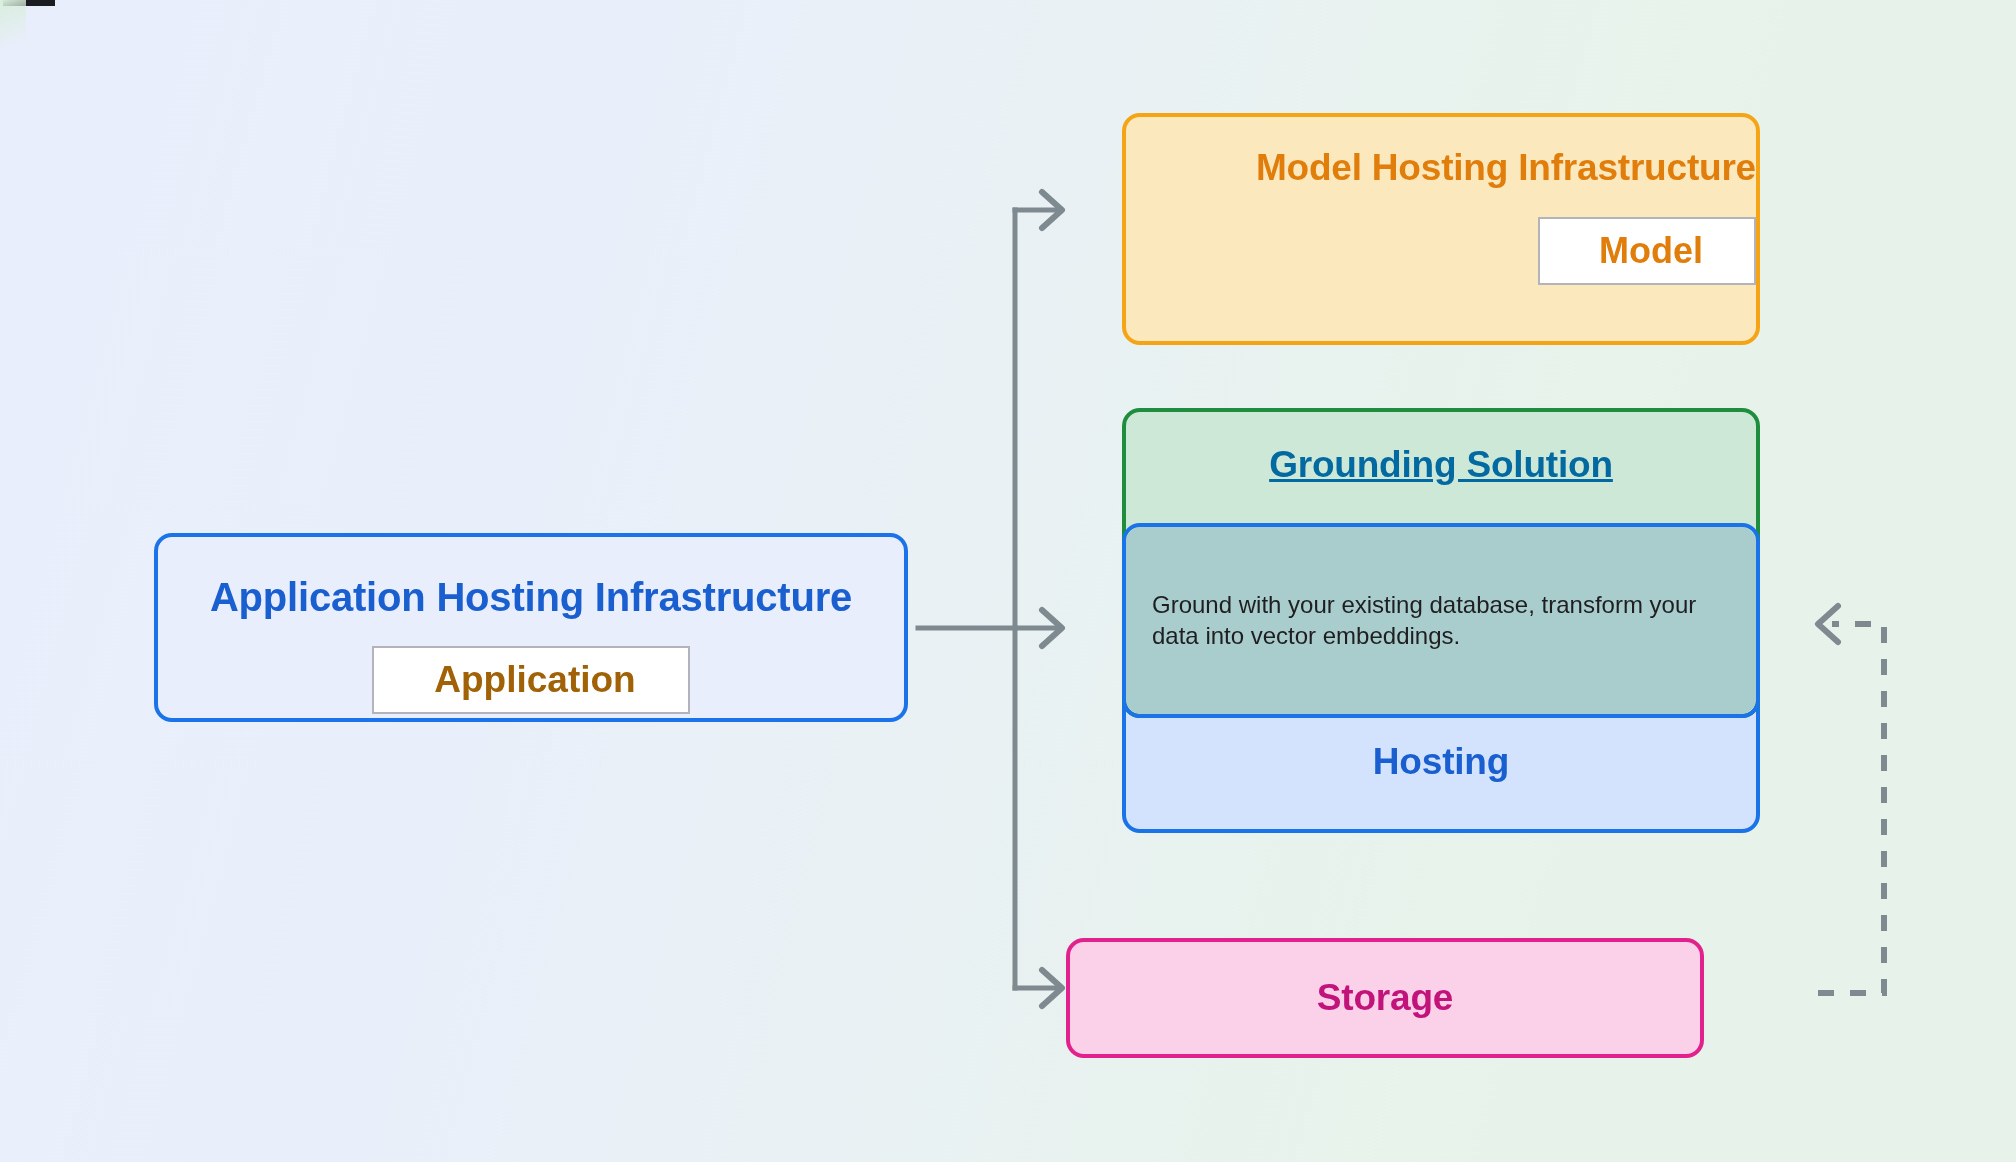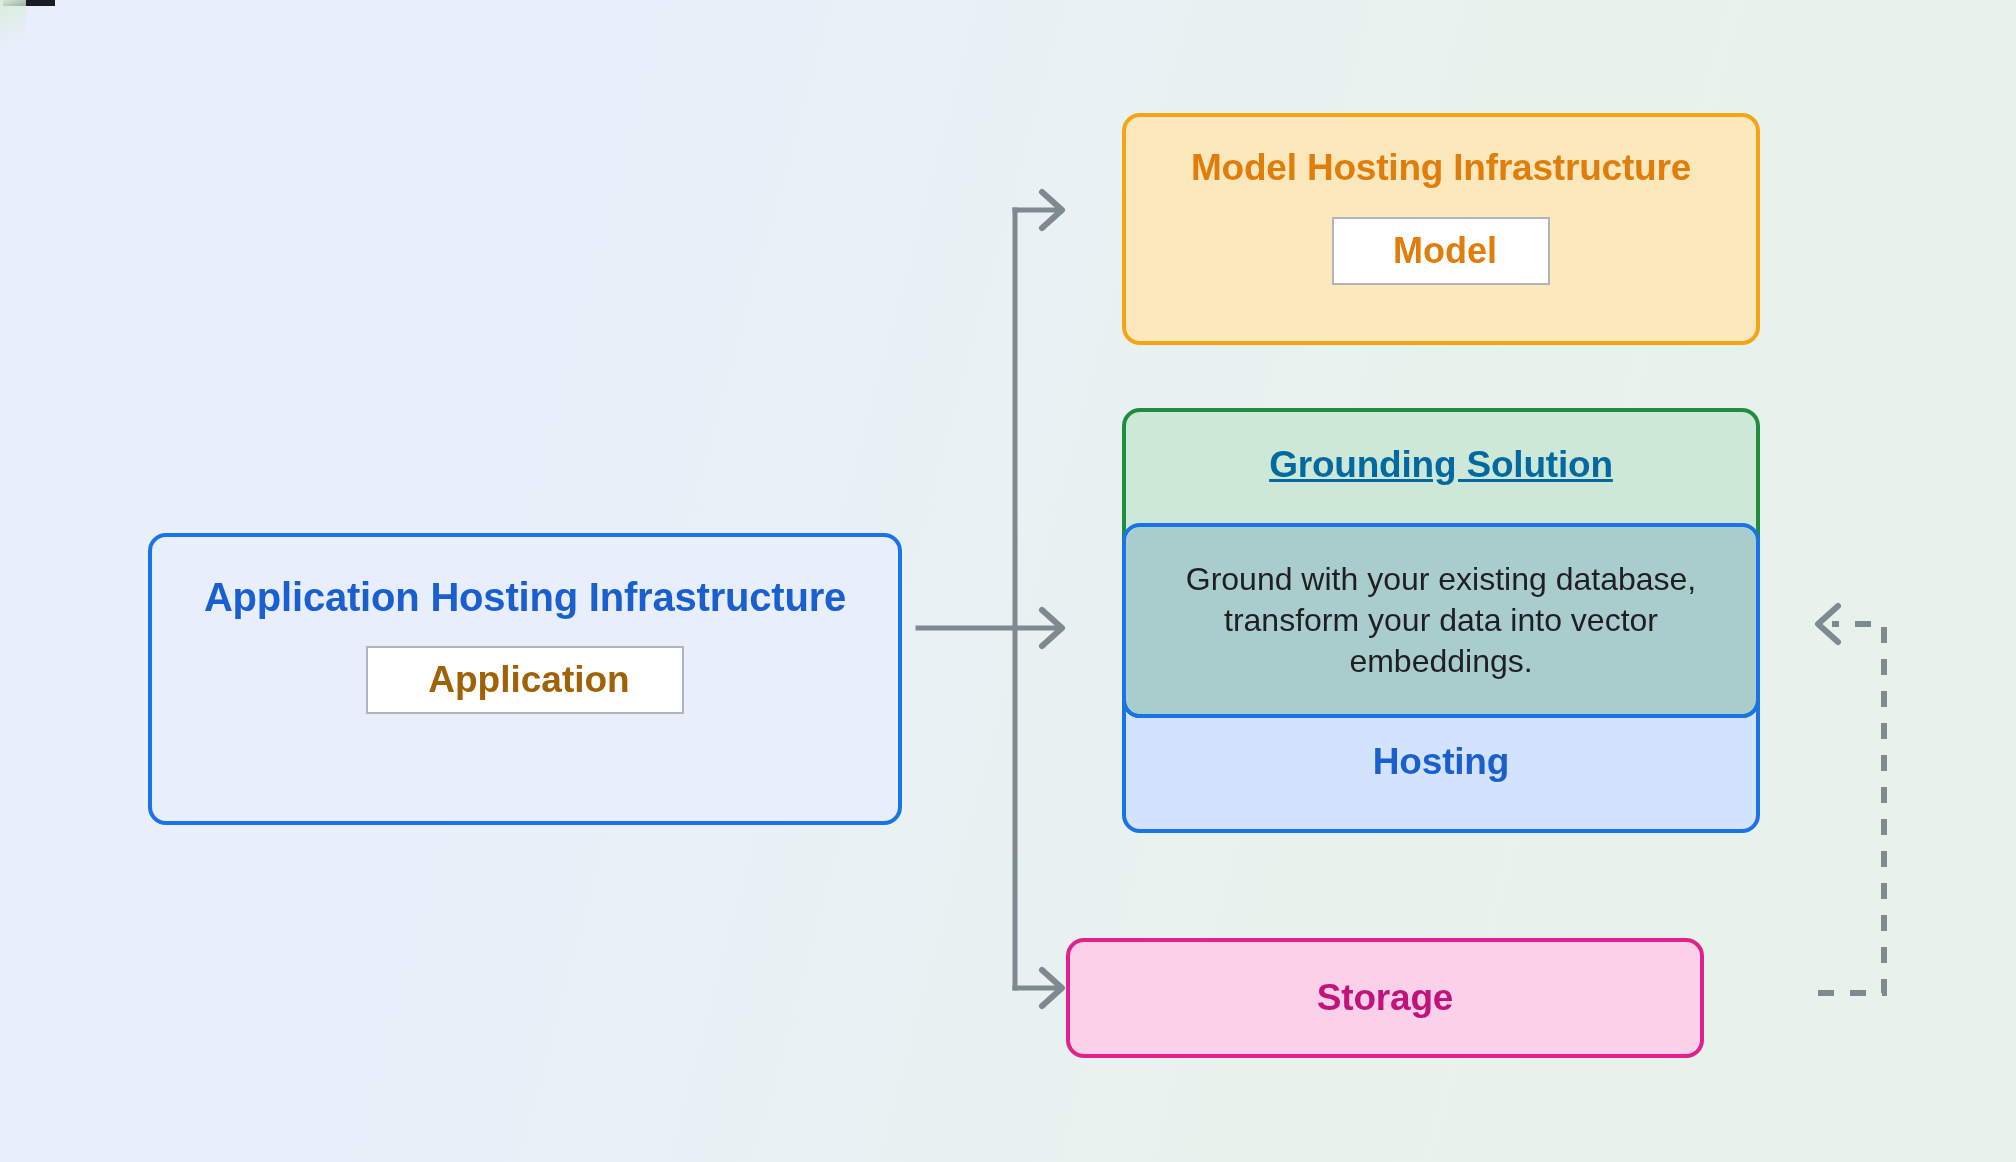--- a/index.html
+++ b/index.html
@@ -67,22 +67,22 @@
     display: flex;
     align-items: center;
     justify-content: center;
     font-weight: bold;
     white-space: nowrap;
     padding-left: 8px;
   }
 
   
   #app-host {
-    left: 148px; top: 533px;
-    width: 754px; height: 292px;
+    left: 154px; top: 533px;
+    width: 754px; height: 189px;
     border-width: 4px;
     border-color: #1A73E8;
     background: #E8EEFB;
   }
   #app-host .node-title {
     margin-top: 38px;
     font-size: 40px;
     color: #1A5FD0;
   }
   #app-host .chip {
@@ -92,20 +92,21 @@
     color: #a16207;
   }
 
   
   #model-host {
     left: 1122px; top: 113px;
     width: 638px; height: 232px;
     border-width: 4px;
     border-color: #F5A415;
     background: #FBE8BD;
+    align-items: flex-end;
   }
   #model-host .node-title {
     margin-top: 30px;
     font-size: 37px;
     color: #E17D0B;
   }
   #model-host .chip {
     margin-top: 28px;
     width: 218px; height: 68px;
     font-size: 36px;
@@ -160,24 +161,23 @@
   #grounding-overlap-border {
     position: absolute;
     left: 1122px; top: 523px;
     width: 638px; height: 195px;
     border: 4px solid #1A73E8;
     border-radius: 18px;
     z-index: 5;
     pointer-events: none;
   }
   #grounding-desc {
-    font-size: 32px;
+    font-size: 24px;
     line-height: 1.28;
     color: #1F1F22;
-    text-align: center;
     z-index: 6;
   }
 
   
   #storage {
     left: 1066px; top: 938px;
     width: 638px; height: 120px;
     border-width: 4px;
     border-color: #E3218C;
     background: #FBD1E9;

